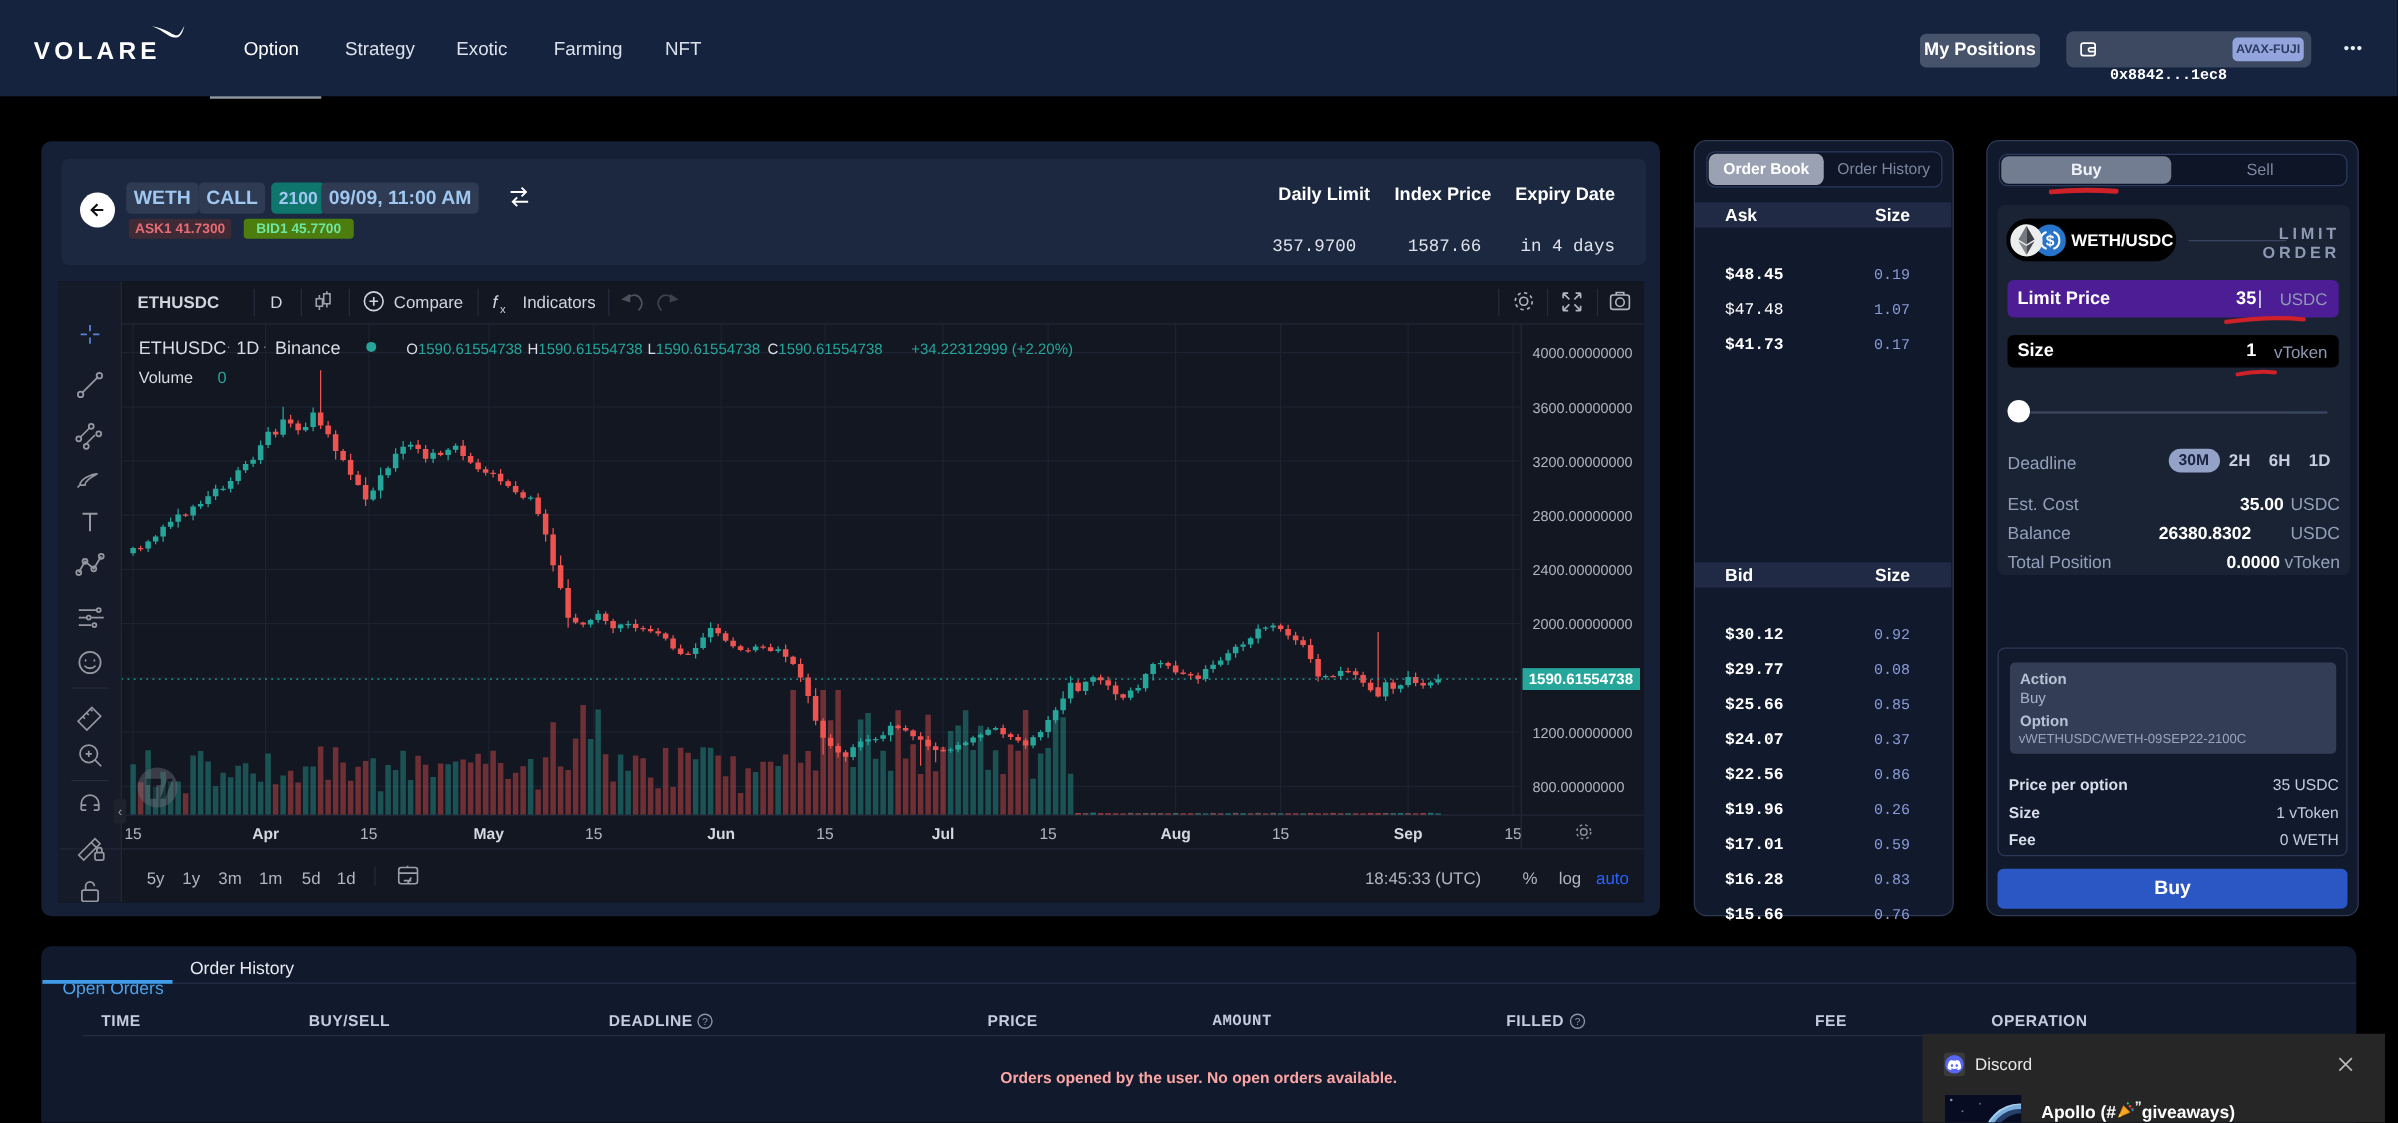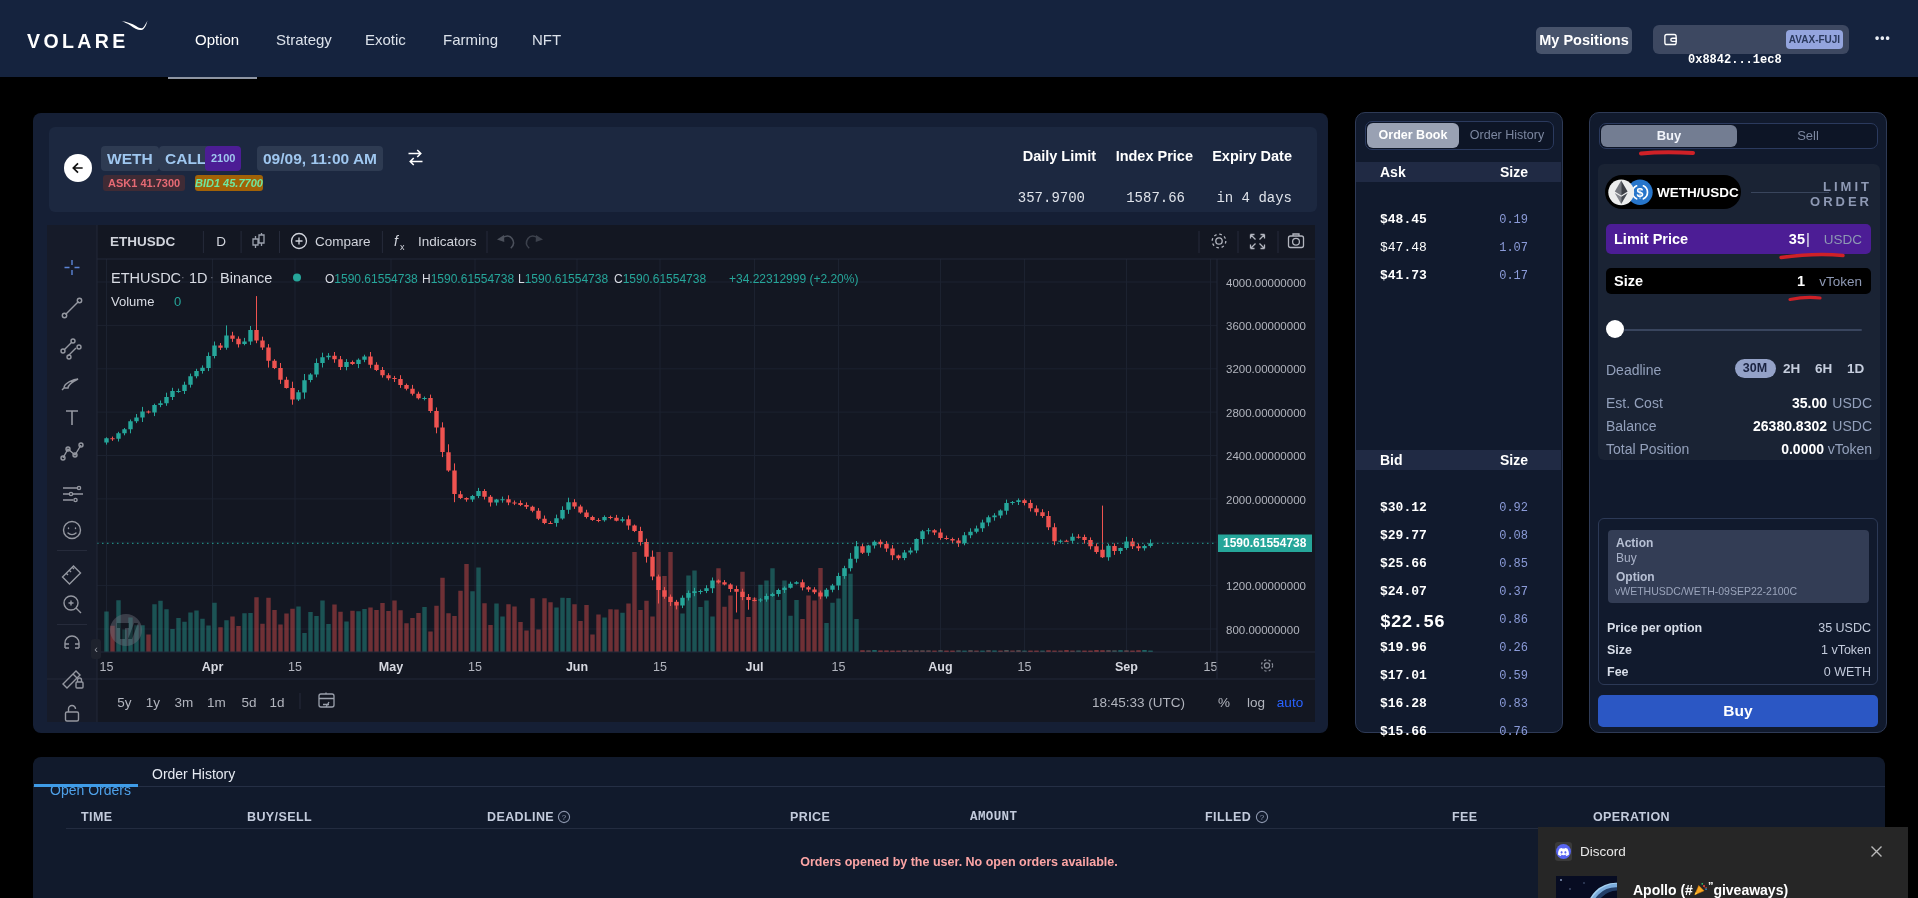--- a/index.html
+++ b/index.html
@@ -34,28 +34,28 @@
 <div class="abs" id="chartpanel" style="left:33px;top:113px;width:1295px;height:620px;background:#151f35;border-radius:8px;">
 
   <div class="abs" style="left:16px;top:14px;width:1268px;height:85px;background:#1c2840;border-radius:6px;">
     <div class="abs" style="left:15px;top:27px;width:28px;height:28px;background:#fff;border-radius:50%;">
       <svg class="abs" style="left:6px;top:6px;" width="16" height="16" viewBox="0 0 24 24" fill="none" stroke="#111" stroke-width="2.6">
           <path d="M19 12H6M12 5l-7 7 7 7"></path>
         </svg>
     </div>
     <div class="abs" style="left:52px;top:19px;height:25px;background:#2e3b52;border-radius:4px;color:#9fc7ef;font-size:15.5px;font-weight:bold;line-height:25px;padding:0 6px;">WETH</div>
     <div class="abs" style="left:110px;top:19px;height:25px;background:#2e3b52;border-radius:4px;color:#9fc7ef;font-size:15.5px;font-weight:bold;line-height:25px;padding:0 6px;">CALL</div>
-    <div class="abs" style="left:156px;top:19px;height:25px;background:#4c1d95;border-radius:4px;color:#9fc7ef;font-size:11px;font-weight:bold;line-height:25px;padding:0 6px;">2100</div>
+    <div class="abs" style="left:168px;top:19px;height:25px;background:#0f766e;border-radius:4px;color:#9fc7ef;font-size:14px;font-weight:bold;line-height:25px;padding:0 6px;">2100</div>
     <div class="abs" style="left:208px;top:19px;height:25px;background:#2e3b52;border-radius:4px;color:#9fc7ef;font-size:15.5px;font-weight:bold;line-height:25px;padding:0 6px;">09/09, 11:00 AM</div>
     <svg class="abs" style="left:356px;top:20px;" width="21" height="21" viewBox="0 0 24 24" fill="none" stroke="#fff" stroke-width="1.8">
         <path d="M4 7.5h13M14 3.5l4 4-4 4"></path>
         <path d="M20 16.5H7M10 12.5l-4 4 4 4"></path>
       </svg>
     <div class="abs" style="left:54px;top:48px;height:16px;background:#3f2b35;border-radius:3px;color:#e66a74;font-size:11px;font-weight:bold;line-height:16px;padding:0 5px;">ASK1 41.7300</div>
-    <div class="abs" style="left:146px;top:48px;height:16px;background:#a16207;border-radius:3px;color:#6ee7a0;font-size:11px;font-weight:bold;line-height:16px;padding:0 0;font-style:italic;">BID1 45.7700</div>
+    <div class="abs" style="left:146px;top:48px;height:16px;background:#4d7c0f;border-radius:3px;color:#6ee7a0;font-size:11px;font-weight:bold;line-height:16px;padding:0 10px;">BID1 45.7700</div>
     <div class="abs" style="left:897px;top:21px;width:150px;text-align:right;color:#fff;font-size:14.5px;font-weight:bold;">Daily Limit</div>
     <div class="abs mono" style="left:897px;top:43px;width:139px;text-align:right;color:#dfe3ea;font-size:14px;">357.9700</div>
     <div class="abs" style="left:1034px;top:21px;width:110px;text-align:right;color:#fff;font-size:14.5px;font-weight:bold;">Index Price</div>
     <div class="abs mono" style="left:1034px;top:43px;width:102px;text-align:right;color:#dfe3ea;font-size:14px;">1587.66</div>
     <div class="abs" style="left:1148px;top:21px;width:95px;text-align:right;color:#fff;font-size:14.5px;font-weight:bold;">Expiry Date</div>
     <div class="abs mono" style="left:1148px;top:43px;width:95px;text-align:right;color:#dfe3ea;font-size:14px;">in 4 days</div>
   </div>
 
   <div class="abs" id="tv" style="left:14px;top:112px;width:1268px;height:497px;background:#131722;overflow:hidden;"><svg width="1268" height="497" viewBox="47 225 1268 497" font-family="Liberation Sans, sans-serif">
 <rect x="47" y="225" width="1268" height="497" fill="#131722"></rect>
@@ -278,21 +278,21 @@
     <span class="abs" style="left:92px;top:2px;width:80px;text-align:right;color:#fff;font-size:14px;font-weight:bold;">Size</span>
   </div>
   <div class="abs mono" style="left:24px;top:367px;color:#fff;font-size:13px;font-weight:bold;">$30.12</div>
     <div class="abs mono" style="left:92px;top:368px;width:80px;text-align:right;color:#8b9bd8;font-size:12px;">0.92</div>
     <div class="abs mono" style="left:24px;top:395px;color:#fff;font-size:13px;font-weight:bold;">$29.77</div>
     <div class="abs mono" style="left:92px;top:396px;width:80px;text-align:right;color:#8b9bd8;font-size:12px;">0.08</div>
     <div class="abs mono" style="left:24px;top:423px;color:#fff;font-size:13px;font-weight:bold;">$25.66</div>
     <div class="abs mono" style="left:92px;top:424px;width:80px;text-align:right;color:#8b9bd8;font-size:12px;">0.85</div>
     <div class="abs mono" style="left:24px;top:451px;color:#fff;font-size:13px;font-weight:bold;">$24.07</div>
     <div class="abs mono" style="left:92px;top:452px;width:80px;text-align:right;color:#8b9bd8;font-size:12px;">0.37</div>
-    <div class="abs mono" style="left:24px;top:479px;color:#fff;font-size:18px;font-weight:bold;">$22.56</div>
+    <div class="abs mono" style="left:24px;top:479px;color:#fff;font-size:13px;font-weight:bold;">$22.56</div>
     <div class="abs mono" style="left:92px;top:480px;width:80px;text-align:right;color:#8b9bd8;font-size:12px;">0.86</div>
     <div class="abs mono" style="left:24px;top:507px;color:#fff;font-size:13px;font-weight:bold;">$19.96</div>
     <div class="abs mono" style="left:92px;top:508px;width:80px;text-align:right;color:#8b9bd8;font-size:12px;">0.26</div>
     <div class="abs mono" style="left:24px;top:535px;color:#fff;font-size:13px;font-weight:bold;">$17.01</div>
     <div class="abs mono" style="left:92px;top:536px;width:80px;text-align:right;color:#8b9bd8;font-size:12px;">0.59</div>
     <div class="abs mono" style="left:24px;top:563px;color:#fff;font-size:13px;font-weight:bold;">$16.28</div>
     <div class="abs mono" style="left:92px;top:564px;width:80px;text-align:right;color:#8b9bd8;font-size:12px;">0.83</div>
     <div class="abs mono" style="left:24px;top:591px;color:#fff;font-size:13px;font-weight:bold;">$15.66</div>
     <div class="abs mono" style="left:92px;top:592px;width:80px;text-align:right;color:#8b9bd8;font-size:12px;">0.76</div>
 </div>
@@ -342,21 +342,21 @@
   <div class="abs" style="left:16px;top:207px;width:18px;height:18px;background:#fff;border-radius:50%;"></div>
   <div class="abs" style="left:16px;top:249px;color:#93a0bb;font-size:14px;">Deadline</div>
   <div class="abs" style="left:144.5px;top:246px;width:41px;height:19px;background:#94a2c8;border-radius:10px;color:#1a2340;font-size:12.5px;font-weight:bold;text-align:center;line-height:19px;">30M</div>
   <div class="abs" style="left:193px;top:248px;color:#c6cede;font-size:13.5px;font-weight:bold;">2H</div>
   <div class="abs" style="left:225px;top:248px;color:#c6cede;font-size:13.5px;font-weight:bold;">6H</div>
   <div class="abs" style="left:257px;top:248px;color:#c6cede;font-size:13.5px;font-weight:bold;">1D</div>
   <div class="abs" style="left:16px;top:282px;color:#93a0bb;font-size:14px;">Est. Cost</div>
   <div class="abs" style="left:137px;top:282px;width:100px;text-align:right;color:#fff;font-size:14px;font-weight:bold;">35.00</div>
   <div class="abs" style="left:202px;top:282px;width:80px;text-align:right;color:#93a0bb;font-size:14px;">USDC</div>
   <div class="abs" style="left:16px;top:305px;color:#93a0bb;font-size:14px;">Balance</div>
-  <div class="abs" style="left:137px;top:305px;width:100px;text-align:right;color:#fff;font-size:14px;font-weight:bold;">26380.8302</div>
+  <div class="abs" style="left:137px;top:305px;width:100px;text-align:left;color:#fff;font-size:14px;font-weight:bold;">26380.8302</div>
   <div class="abs" style="left:202px;top:305px;width:80px;text-align:right;color:#93a0bb;font-size:14px;">USDC</div>
   <div class="abs" style="left:16px;top:328px;color:#93a0bb;font-size:14px;">Total Position</div>
   <div class="abs" style="left:134px;top:328px;width:100px;text-align:right;color:#fff;font-size:14px;font-weight:bold;">0.0000</div>
   <div class="abs" style="left:206px;top:328px;width:76px;text-align:right;color:#93a0bb;font-size:14px;">vToken</div>
   <div class="abs" style="left:8px;top:405px;width:280px;height:167px;border:1px solid #2c3956;border-radius:6px;">
     <div class="abs" style="left:9px;top:11px;width:261px;height:73px;background:#333d55;border-radius:4px;">
       <span class="abs" style="left:8px;top:6px;color:#b7c0d4;font-size:12px;font-weight:bold;">Action</span>
       <span class="abs" style="left:8px;top:21px;color:#a8b1c7;font-size:12px;">Buy</span>
       <span class="abs" style="left:8px;top:40px;color:#b7c0d4;font-size:12px;font-weight:bold;">Option</span>
       <span class="abs" style="left:7px;top:55px;color:#9aa4bb;font-size:10.5px;">vWETHUSDC/WETH-09SEP22-2100C</span>

